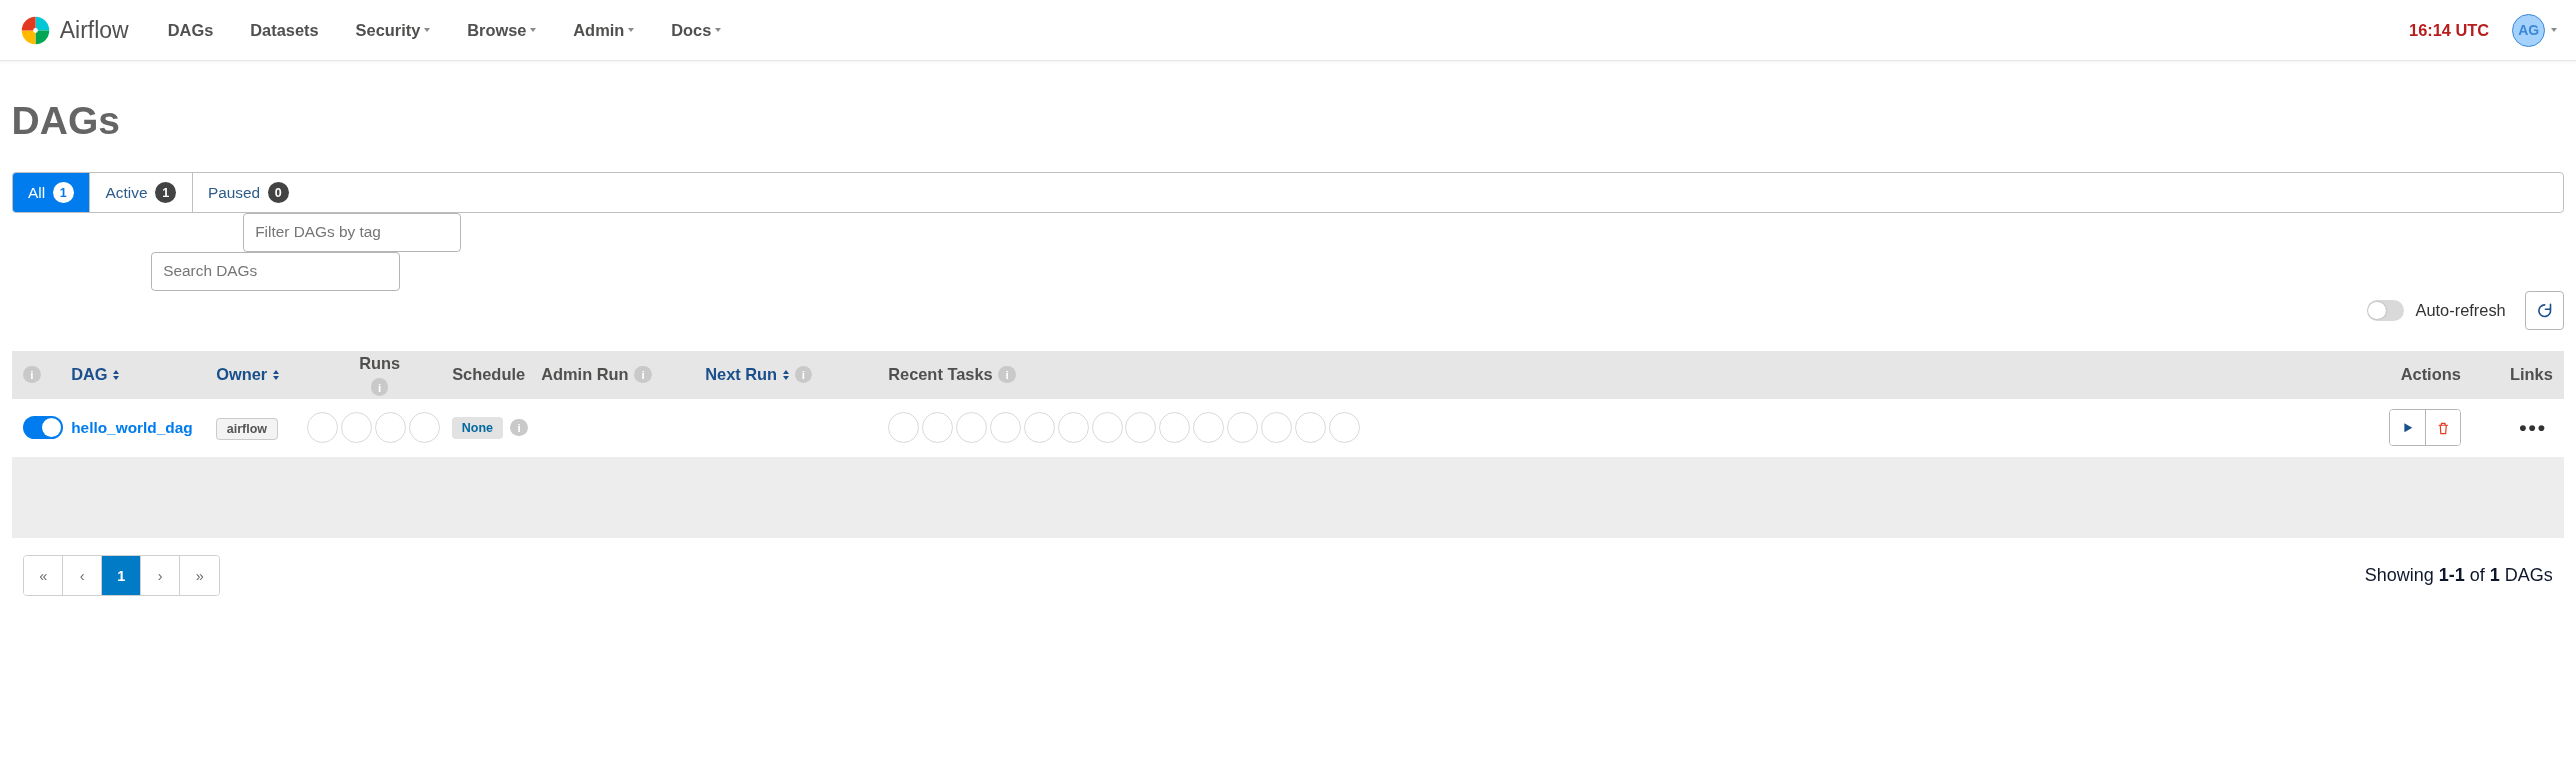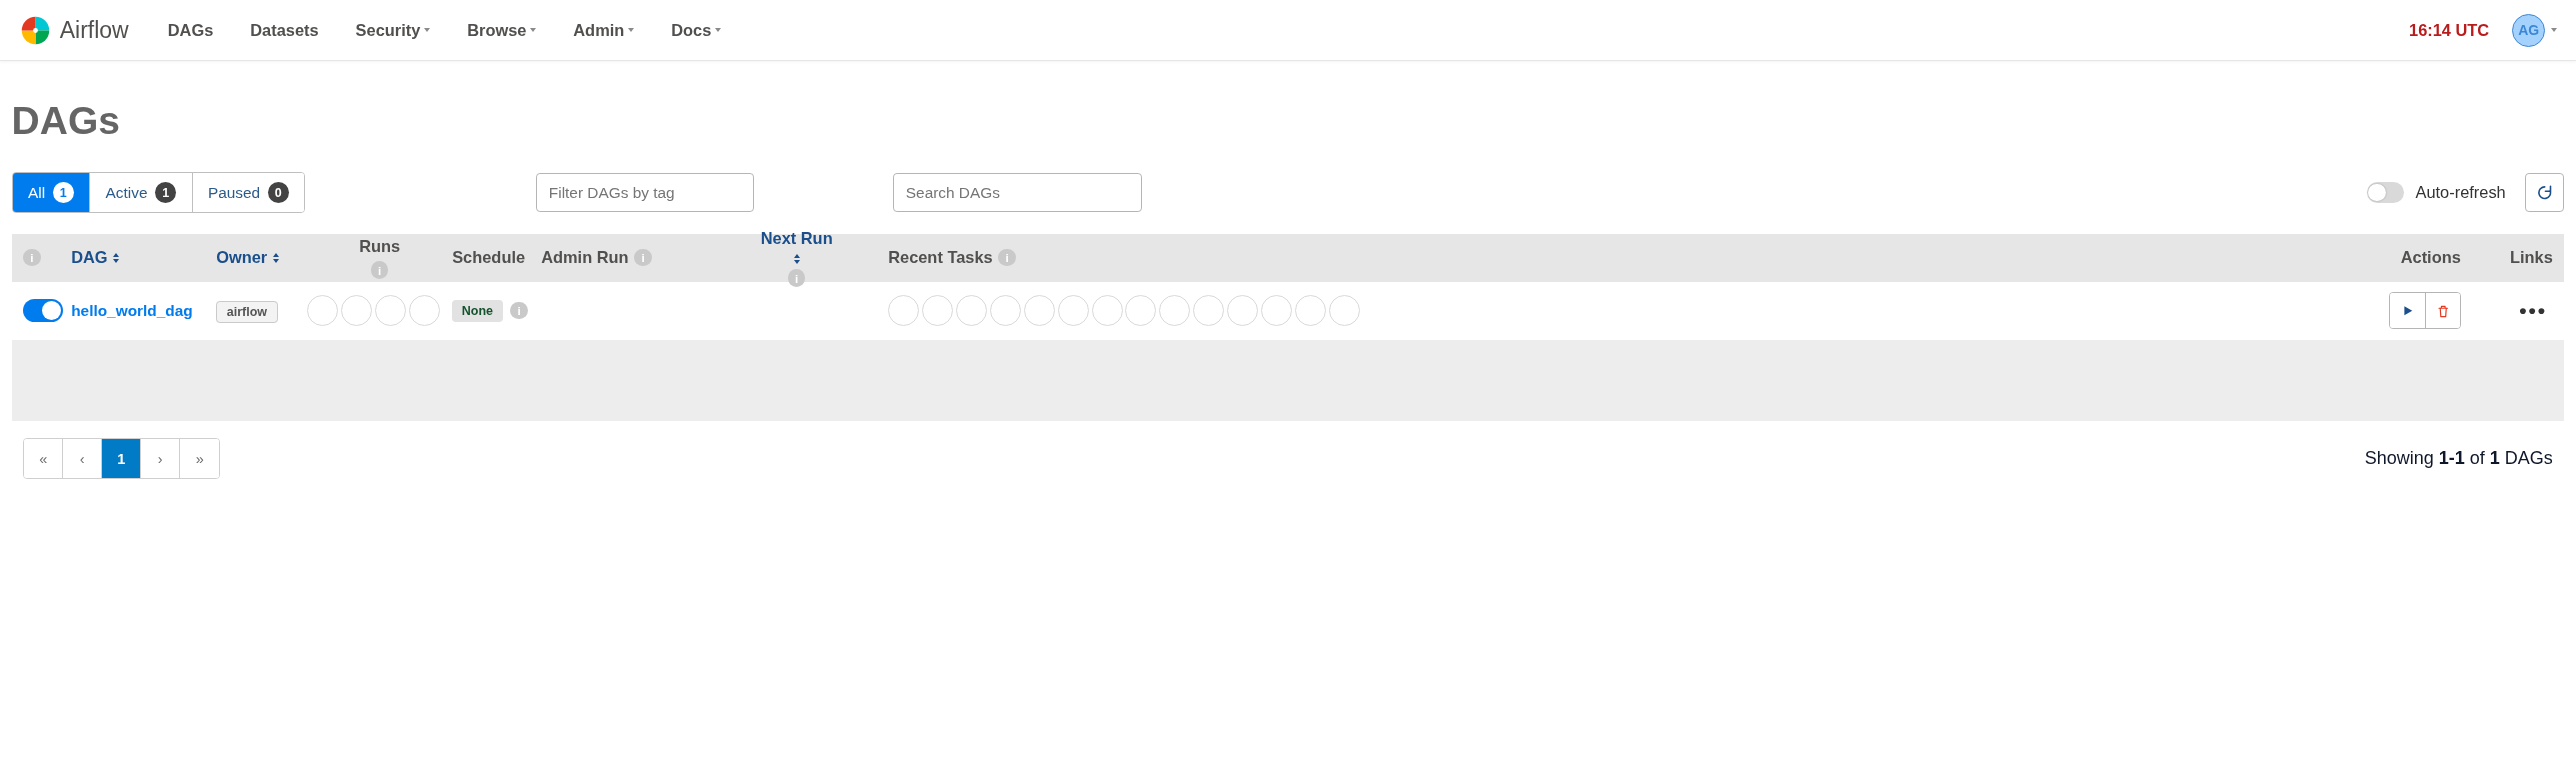--- a/index.html
+++ b/index.html
@@ -16,21 +16,21 @@
 .nav-spacer { flex: 1; }
 .nav-time { font-size: 16.4px; font-weight: 600; color: #b91c1c; margin-right: 23px; }
 .user-badge-wrap { display: flex; align-items: center; gap: 5.8px; cursor: pointer; }
 .user-badge { width: 33px; height: 33px; border-radius: 50%; background: #a5d2fd; border: 1.9px solid #3a87d6; display: flex; align-items: center; justify-content: center; font-weight: 700; color: #3a87d6; font-size: 14px; }
 
 
 .page { padding: 21px 11.6px 0 11.6px; }
 .page-title { font-size: 39px; font-weight: 700; color: #656565; margin: 17.4px 0 29px 0; }
 
 
-.filter-row { display: flex; align-items: center; gap: 0; margin-bottom: 21px; }
+.filter-row { display: flex; gap: 0; margin-bottom: 21px; flex-direction: column; }
 .tab-group { display: inline-flex; border: 1px solid #bfbfbf; border-radius: 3.9px; overflow: hidden; }
 .tab { padding: 8.7px 15.4px; font-size: 15.4px; font-weight: 500; display: flex; align-items: center; gap: 7.7px; cursor: pointer; border-right: 1px solid #bfbfbf; background: #fff; color: #2b5b8b; }
 .tab:last-child { border-right: none; }
 .tab.active { background: #017cee; color: #fff; }
 .pill { min-width: 21px; height: 21px; padding: 0 6.7px; border-radius: 10.6px; background: #434343; color:#fff; font-size: 12.5px; font-weight: 700; display:inline-flex; align-items:center; justify-content:center; }
 .tab.active .pill { background:#fff; color:#017cee; }
 
 .tag-filter { margin-left: 231px; }
 .search-filter { margin-left: 139px; }
 .text-input { height: 39px; width: 218px; border: 1px solid #b5b5b5; border-radius: 3.9px; padding: 0 11.6px; font-size: 15.4px; color:#555; outline: none; }
@@ -51,31 +51,31 @@
 .sort-arrows { display:flex; flex-direction:column; line-height:0; gap:1.9px; }
 .sa-up { width:0;height:0;border-left:3.9px solid transparent;border-right:3.9px solid transparent;border-bottom:4.8px solid #1a4f8b; }
 .sa-dn { width:0;height:0;border-left:3.9px solid transparent;border-right:3.9px solid transparent;border-top:4.8px solid #1a4f8b; }
 
 .col-toggle { width:48px; }
 .col-dag { width:145px; }
 .col-owner { width:91px; }
 .col-runs { width:145px;flex-direction:column; }
 .col-schedule { width:89px; }
 .col-lastrun { width:164px; }
-.col-nextrun { width:183px;flex-direction:column; }
+.col-nextrun { width:183px; }
 .col-recent { width:472px; }
 .col-actions { flex:1; text-align:center; justify-content:flex-end; padding-right: 25px; }
 .col-links { width:67px; justify-content:flex-end; }
 
 .tbody-row { display:flex; align-items:center; height:58px; padding:0 11.6px; background:#fff; font-size:15.4px; }
 .toggle-on { width:40px; height:23px; border-radius:11.6px; background:#017cee; position:relative; cursor:pointer; }
 .toggle-on::after { content:""; position:absolute; right:1.9px; top:1.9px; width:19px; height:19px; border-radius:50%; background:#fff; }
 .dag-link { color:#017cee; font-weight:700; cursor:pointer; }
 .owner-chip { padding:2.9px 9.6px; border:1px solid #cacaca; border-radius:3.9px; font-size:12.5px; font-weight:600; color:#555; background:#f3f3f3; }
-.schedule-chip { padding:3.9px 9.6px; border-radius:3.9px; font-size:12.5px; font-weight:700; color:#14532d; background:#e2e2e2; }
+.schedule-chip { padding:3.9px 9.6px; border-radius:3.9px; font-size:12.5px; font-weight:700; color:#0369a1; background:#e2e2e2; }
 .circle-row { display:flex; gap:2.9px; }
 .circle { width:31px; height:31px; border-radius:50%; border:1px solid #d9d9d9; background:#fff; }
 .actions-cell { display:flex; gap:0; justify-content:flex-end; }
 .action-btn-grp { display:inline-flex; border:1px solid #b5b5b5; border-radius:3.9px; overflow:hidden; }
 .action-btn { width:35px; height:35px; display:flex; align-items:center; justify-content:center; background:#fff; cursor:pointer; }
 .action-btn + .action-btn { border-left:1px solid #b5b5b5; }
 .links-cell { display:flex; justify-content:flex-end; }
 .dots { font-size:21px; letter-spacing:1.9px; color:#333; cursor:pointer; padding: 0 5.8px; font-weight:700; }
 .table-footer-empty { height:81px; background:#ededed; }
 

